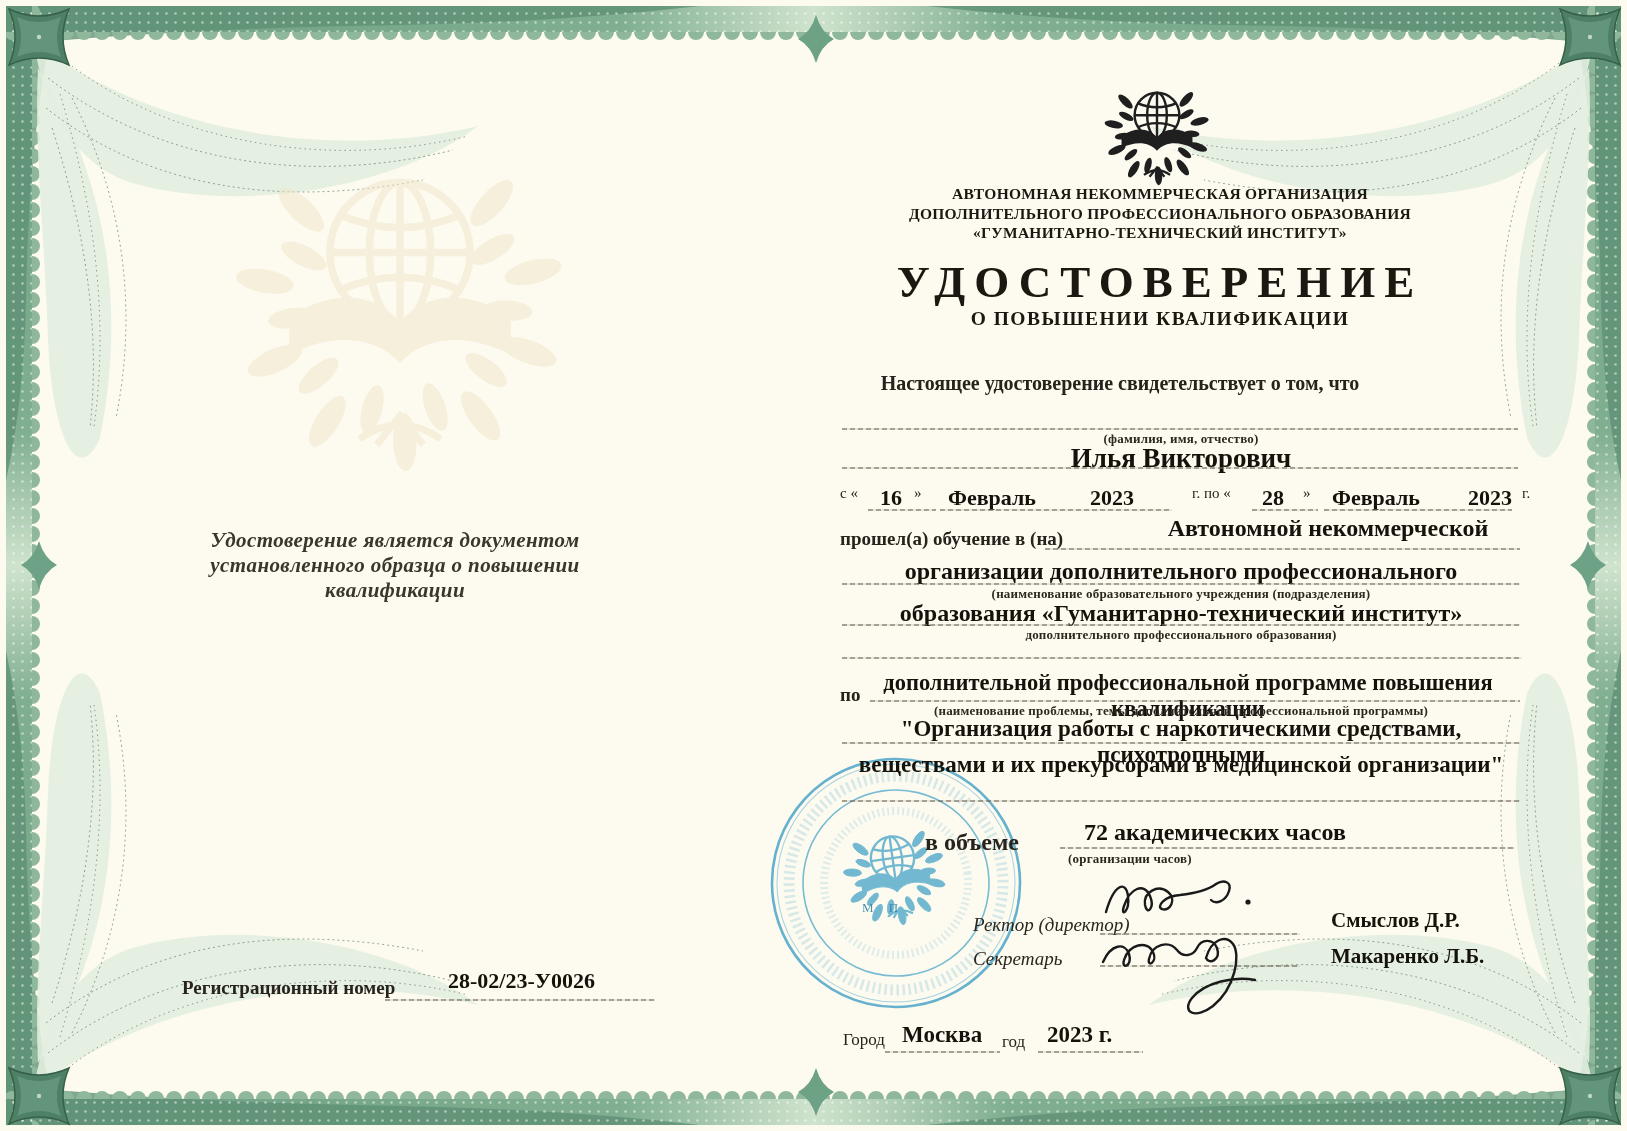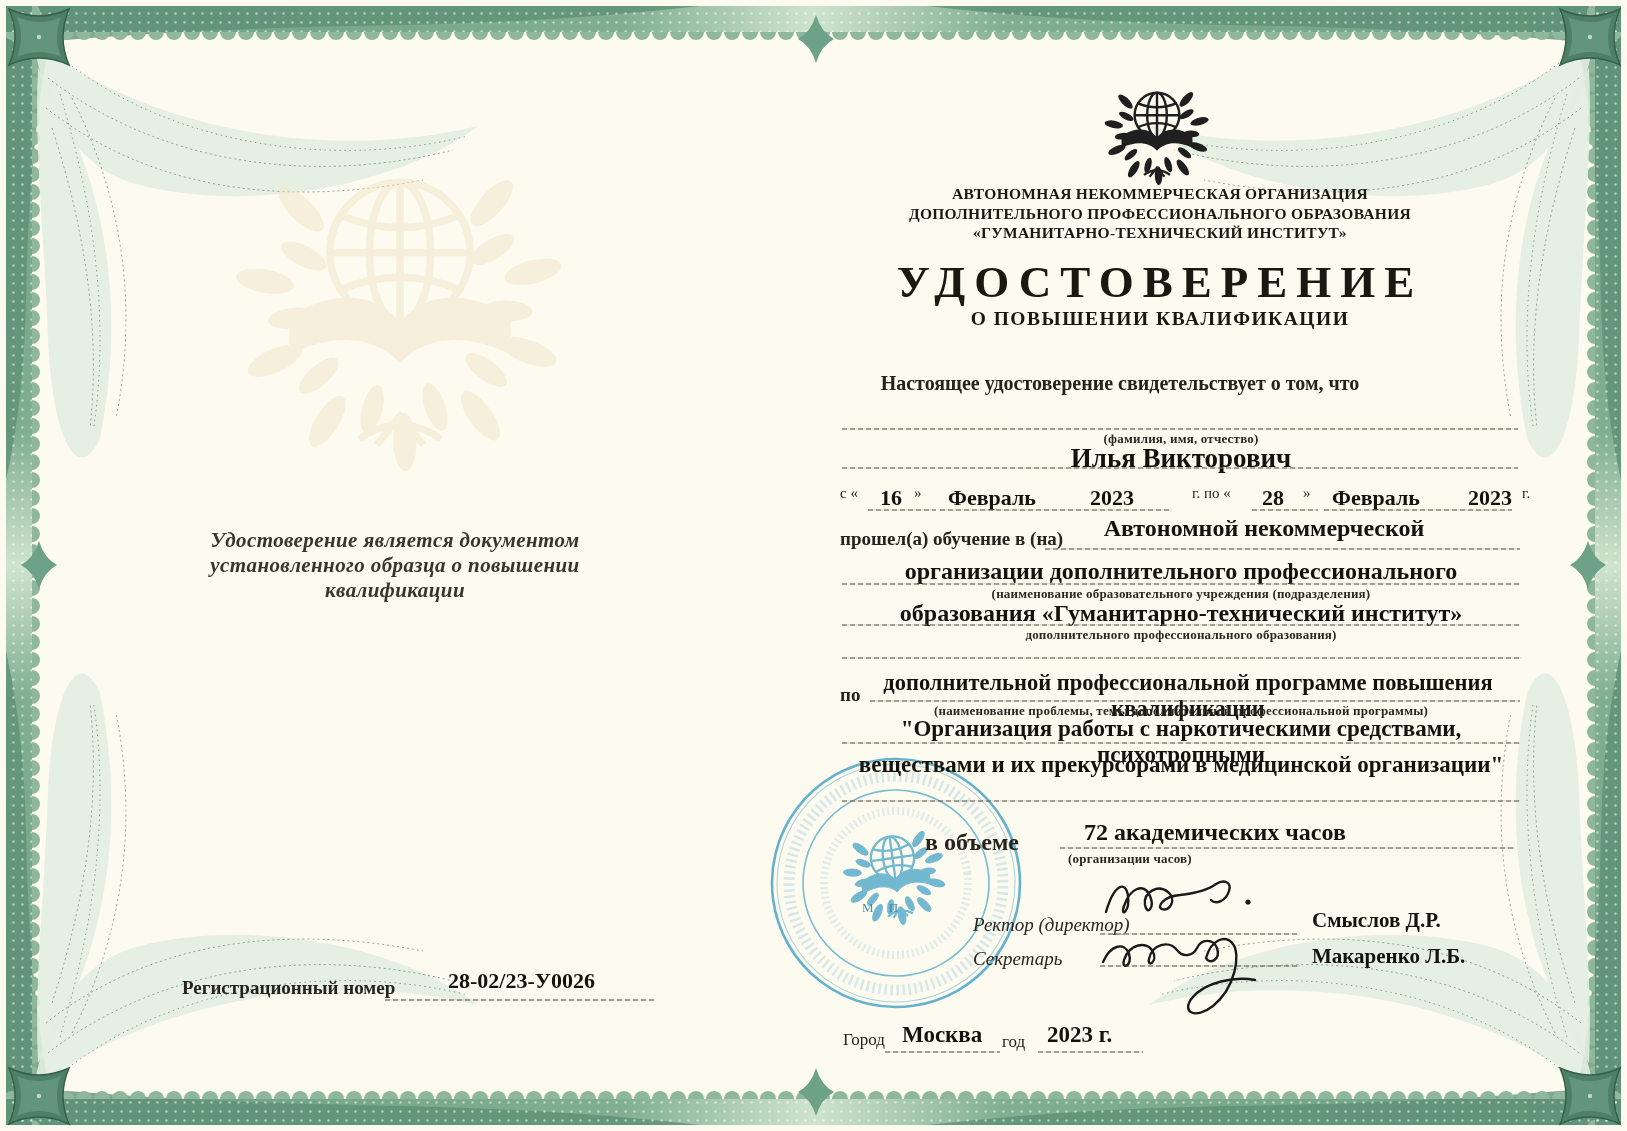--- a/index.html
+++ b/index.html
@@ -16,21 +16,21 @@
   .hint{font-size:13px;font-weight:bold;color:#2c2720;letter-spacing:.2px;}
   .uline{height:1.6px;background:repeating-linear-gradient(90deg,rgba(110,103,88,.62) 0 5px,rgba(110,103,88,.15) 5px 8px);}
   .notice{font-style:italic;font-weight:bold;font-size:21px;color:#3b362b;letter-spacing:.4px;text-align:center;}
   .orgline{font-weight:bold;font-size:15.5px;line-height:19.5px;letter-spacing:.3px;color:#1b1812;}
   .title{font-weight:bold;font-size:45px;letter-spacing:9px;color:#1b1812;}
   .subtitle{font-weight:bold;font-size:19.5px;letter-spacing:1.5px;color:#1b1812;}
   .bigval{font-weight:bold;font-size:24px;color:#15120c;}
   .name{font-weight:bold;font-size:27px;color:#15120c;}
   .dval{font-weight:bold;font-size:22px;color:#15120c;}
   .siglbl{font-style:italic;font-size:19px;color:#2a261f;}
-  .signame{font-weight:bold;font-size:21px;color:#15120c;}
+  .signame{font-weight:bold;font-size:21px;color:#15120c;margin-left:19px;}
 </style>
 </head>
 <body>
 
 <div id="page">
 
   <svg class="abs" style="left:0;top:0" width="1627" height="1131" viewBox="0 0 1627 1131" aria-hidden="true">
     <defs>
       <symbol id="emblem" viewBox="0 0 120 120">
         <g fill="none" stroke="currentColor" stroke-width="2.6">
@@ -216,21 +216,21 @@
     <span class="abs sm" style="left:463px;top:8">»</span>
     <span class="abs dval" style="left:492px;top:0">Февраль</span>
     <span class="abs dval" style="left:628px;top:0">2023</span>
     <span class="abs sm" style="left:682px;top:8">г.</span>
     <div class="abs uline" style="left:28px;top:24px;width:68px"></div>
     <div class="abs uline" style="left:100px;top:24px;width:232px"></div>
     <div class="abs uline" style="left:412px;top:24px;width:66px"></div>
     <div class="abs uline" style="left:484px;top:24px;width:188px"></div>
   </div>
 
-  <div class="abs ctr bigval" style="left:1064px;top:515px;width:400px">Автономной некоммерческой</div>
+  <div class="abs ctr bigval" style="left:1128px;top:515px;width:400px">Автономной некоммерческой</div>
   <span class="abs lbl" style="left:840px;top:528px">прошел(а) обучение в (на)</span>
   <div class="abs uline" style="left:1045px;top:548px;width:475px"></div>
 
   <div class="abs ctr bigval" style="left:842px;top:558px;width:678px">организации дополнительного профессионального</div>
   <div class="abs uline" style="left:842px;top:583px;width:678px"></div>
   <div class="abs ctr hint" style="left:842px;top:586px;width:678px">(наименование образовательного учреждения (подразделения)</div>
 
   <div class="abs ctr bigval" style="left:842px;top:600px;width:678px">образования «Гуманитарно-технический институт»</div>
   <div class="abs uline" style="left:842px;top:624px;width:678px"></div>
   <div class="abs ctr hint" style="left:842px;top:627px;width:678px">дополнительного профессионального образования)</div>

